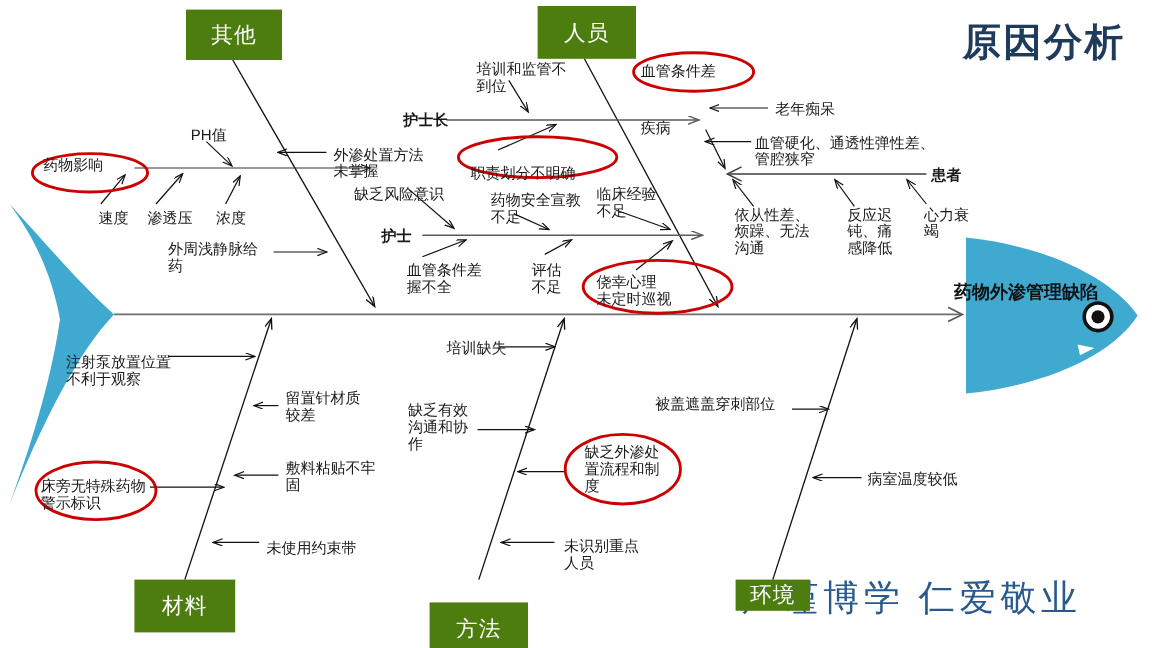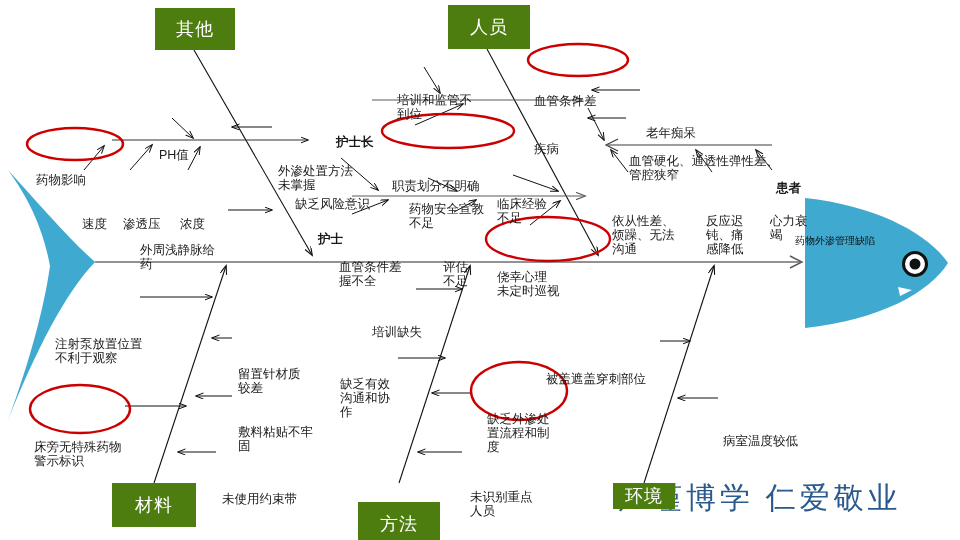--- a/index.html
+++ b/index.html
@@ -1,28 +1,28 @@
 <!DOCTYPE html>
 <html><head>
 <meta charset="utf-8">
 <style>
   html,body{margin:0;padding:0;background:#ffffff;}
   body{width:960px;height:540px;overflow:hidden;
        font-family:"Liberation Sans","DejaVu Sans",sans-serif;}
   #stage{position:relative;width:960px;height:540px;background:#fff;}
   #svgroot{position:absolute;left:0;top:0;width:960px;height:540px;}
   .lbl{position:absolute;font-size:12.5px;line-height:14px;color:#1a1a1a;
-       white-space:pre-line;font-family:"Liberation Sans","DejaVu Sans",sans-serif;margin-top:42px;}
+       white-space:pre-line;font-family:"Liberation Sans","DejaVu Sans",sans-serif;}
   .lbl.bold{font-weight:bold;}
   .catbox{position:absolute;background:#4d7c0f;color:#ffffff;
           display:flex;align-items:center;justify-content:center;
           font-size:18px;letter-spacing:1px;}
   #title{position:absolute;right:22px;top:14px;font-size:32px;font-weight:bold;
          color:#1f3b5c;letter-spacing:2px;}
-  #headtext{position:absolute;left:795px;top:234px;font-size:10px;font-weight:normal;
+  #headtext{position:absolute;left:795px;top:234px;font-size:15px;font-weight:bold;
             color:#111;white-space:nowrap;}
   #watermark{position:absolute;left:618px;top:478px;font-size:30px;color:#2a5a8c;
              font-family:"Liberation Serif","DejaVu Serif",serif;letter-spacing:4px;
              white-space:nowrap;}
 </style>
 </head>
 <body>
 
 <div id="stage">
 
@@ -121,20 +121,21 @@
     <g fill="none" stroke="#cc0000" stroke-width="2.4">
       <ellipse cx="75" cy="144" rx="48" ry="16"></ellipse>
       <ellipse cx="448" cy="131" rx="66" ry="17"></ellipse>
       <ellipse cx="578" cy="60" rx="50" ry="16"></ellipse>
       <ellipse cx="548" cy="239" rx="62" ry="22"></ellipse>
       <ellipse cx="80" cy="409" rx="50" ry="24"></ellipse>
       <ellipse cx="519" cy="391" rx="48" ry="29"></ellipse>
     </g>
   </svg>
 
+  <div id="title">原因分析</div>
 
   <div id="headtext">药物外渗管理缺陷</div>
 
   <div id="watermark">严谨博学  仁爱敬业</div>
 
   <div id="catlayer">
       <div class="catbox" style="left: 155px; top: 8px; width: 80px; height: 42px;">
         <span>其他</span>
       </div>
       <div class="catbox" style="left: 448px; top: 5px; width: 82px; height: 44px;">

